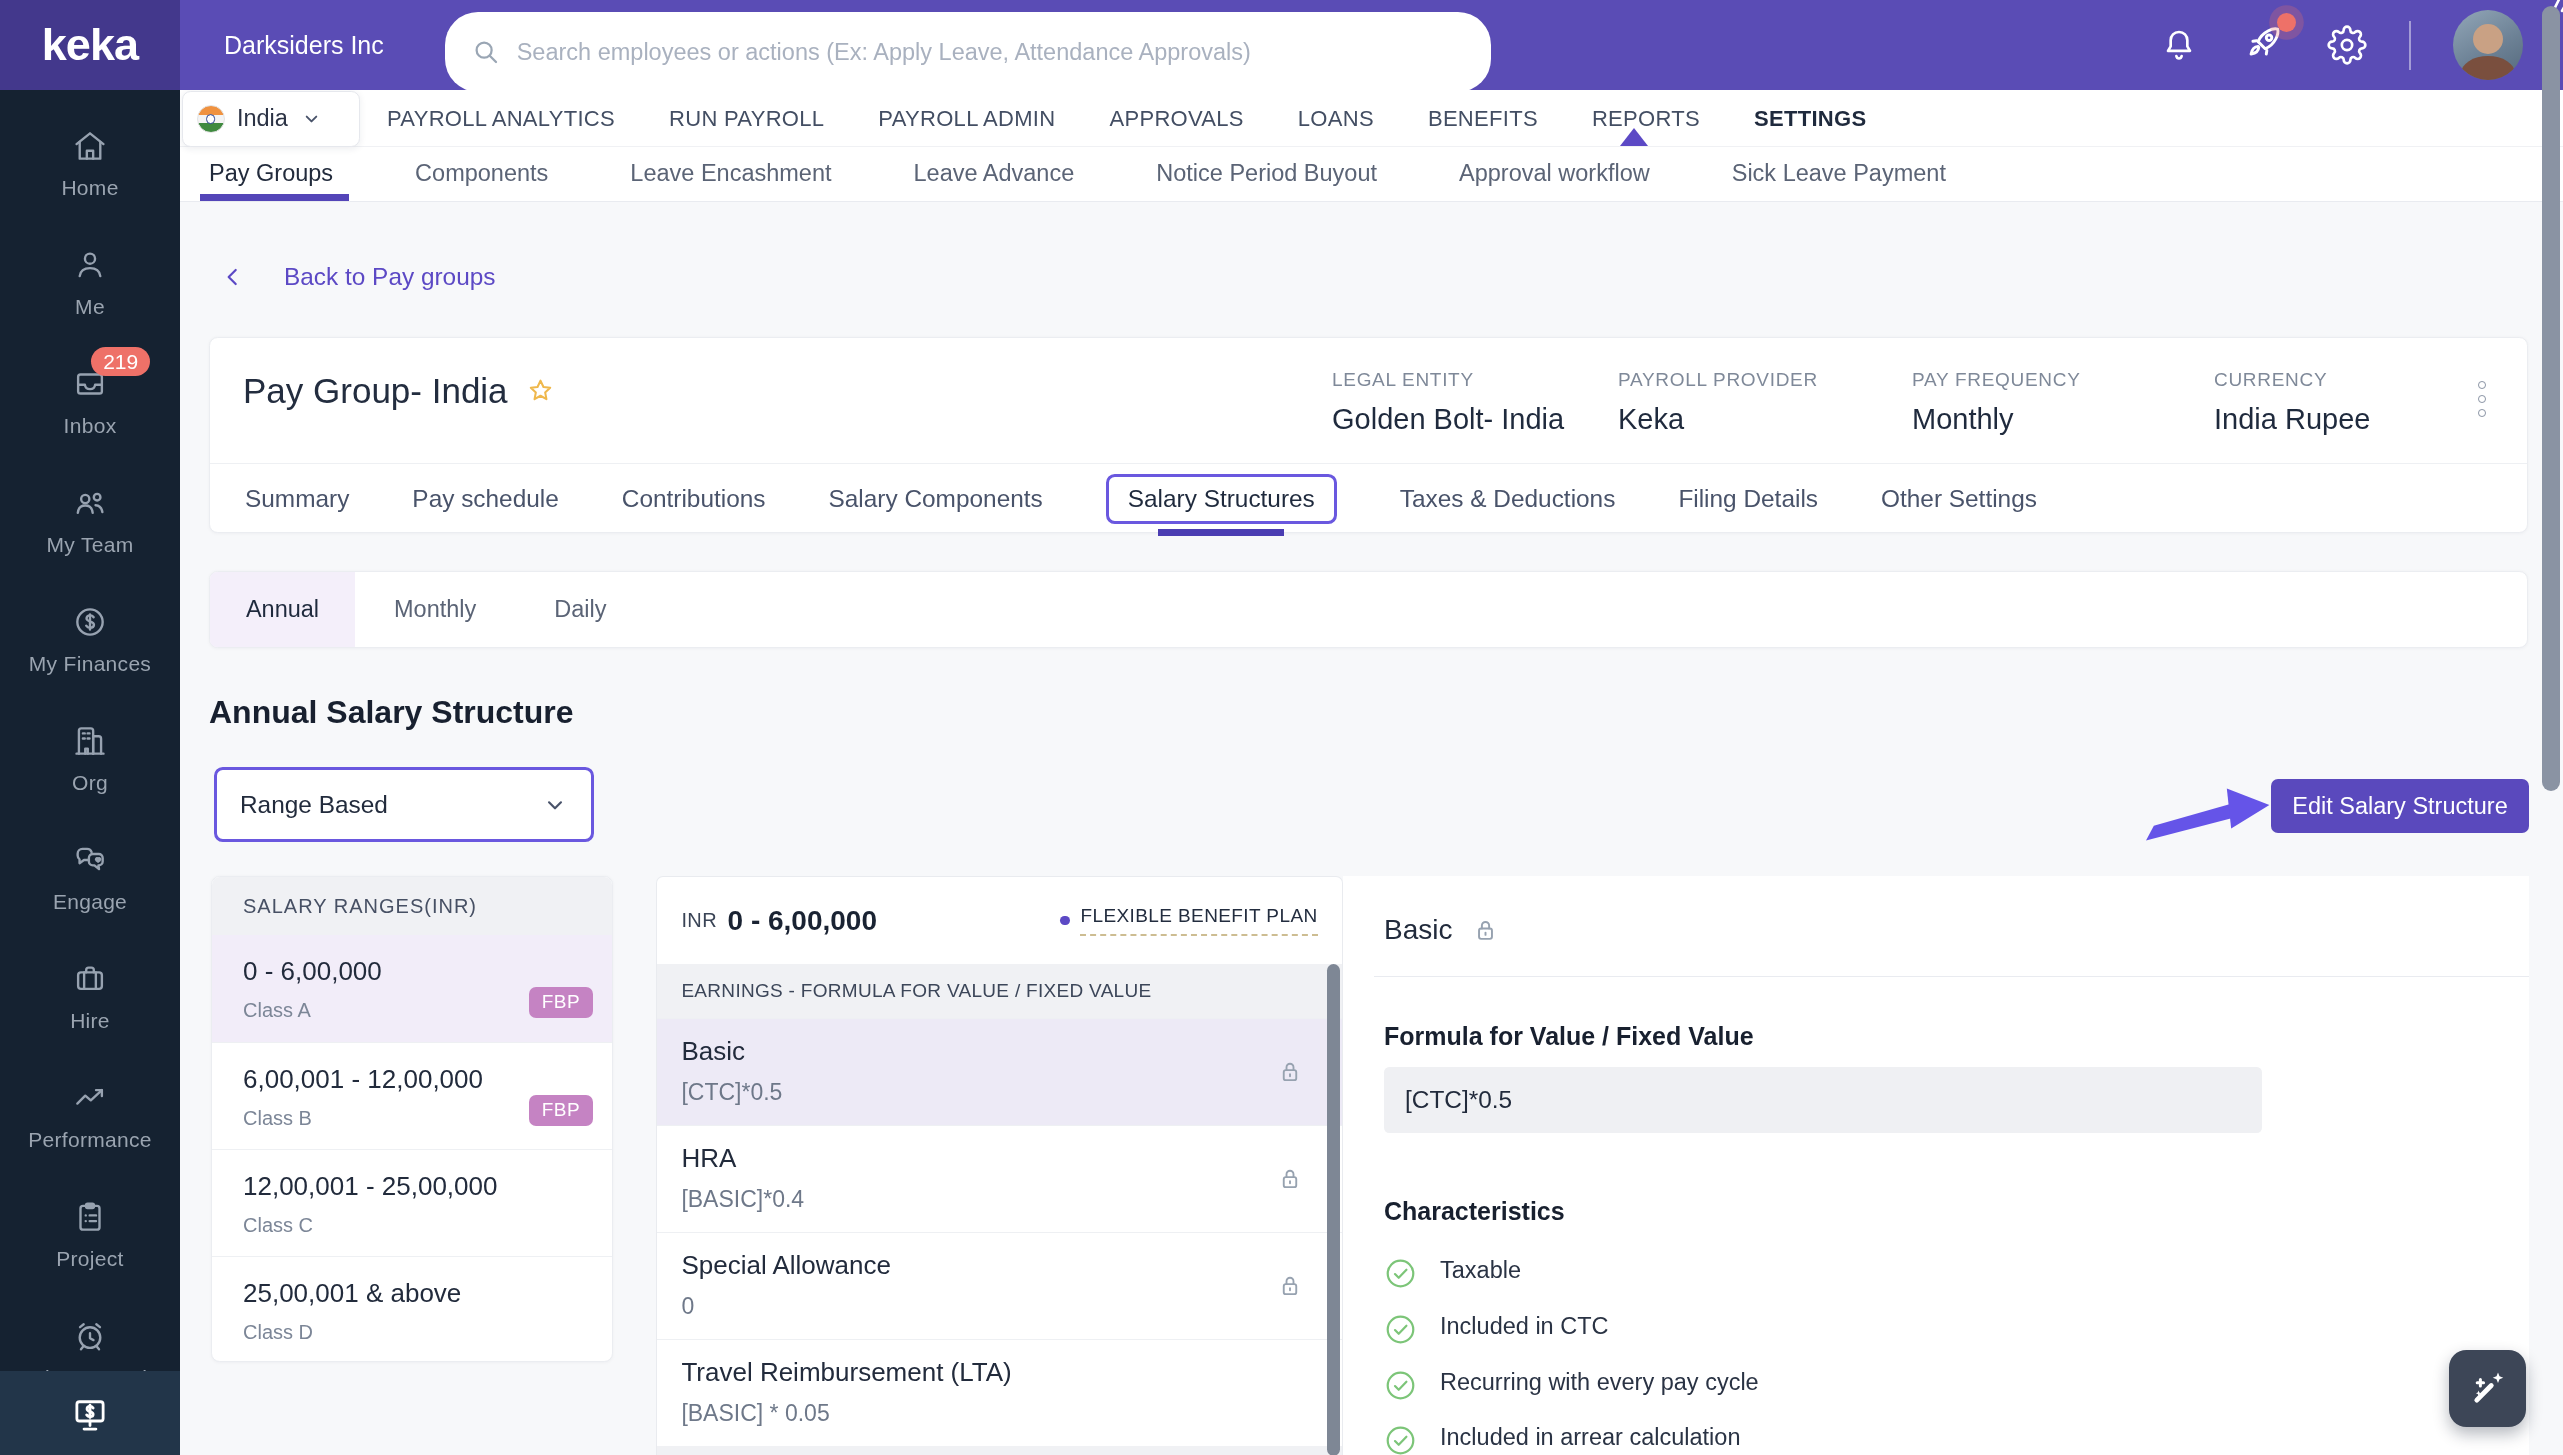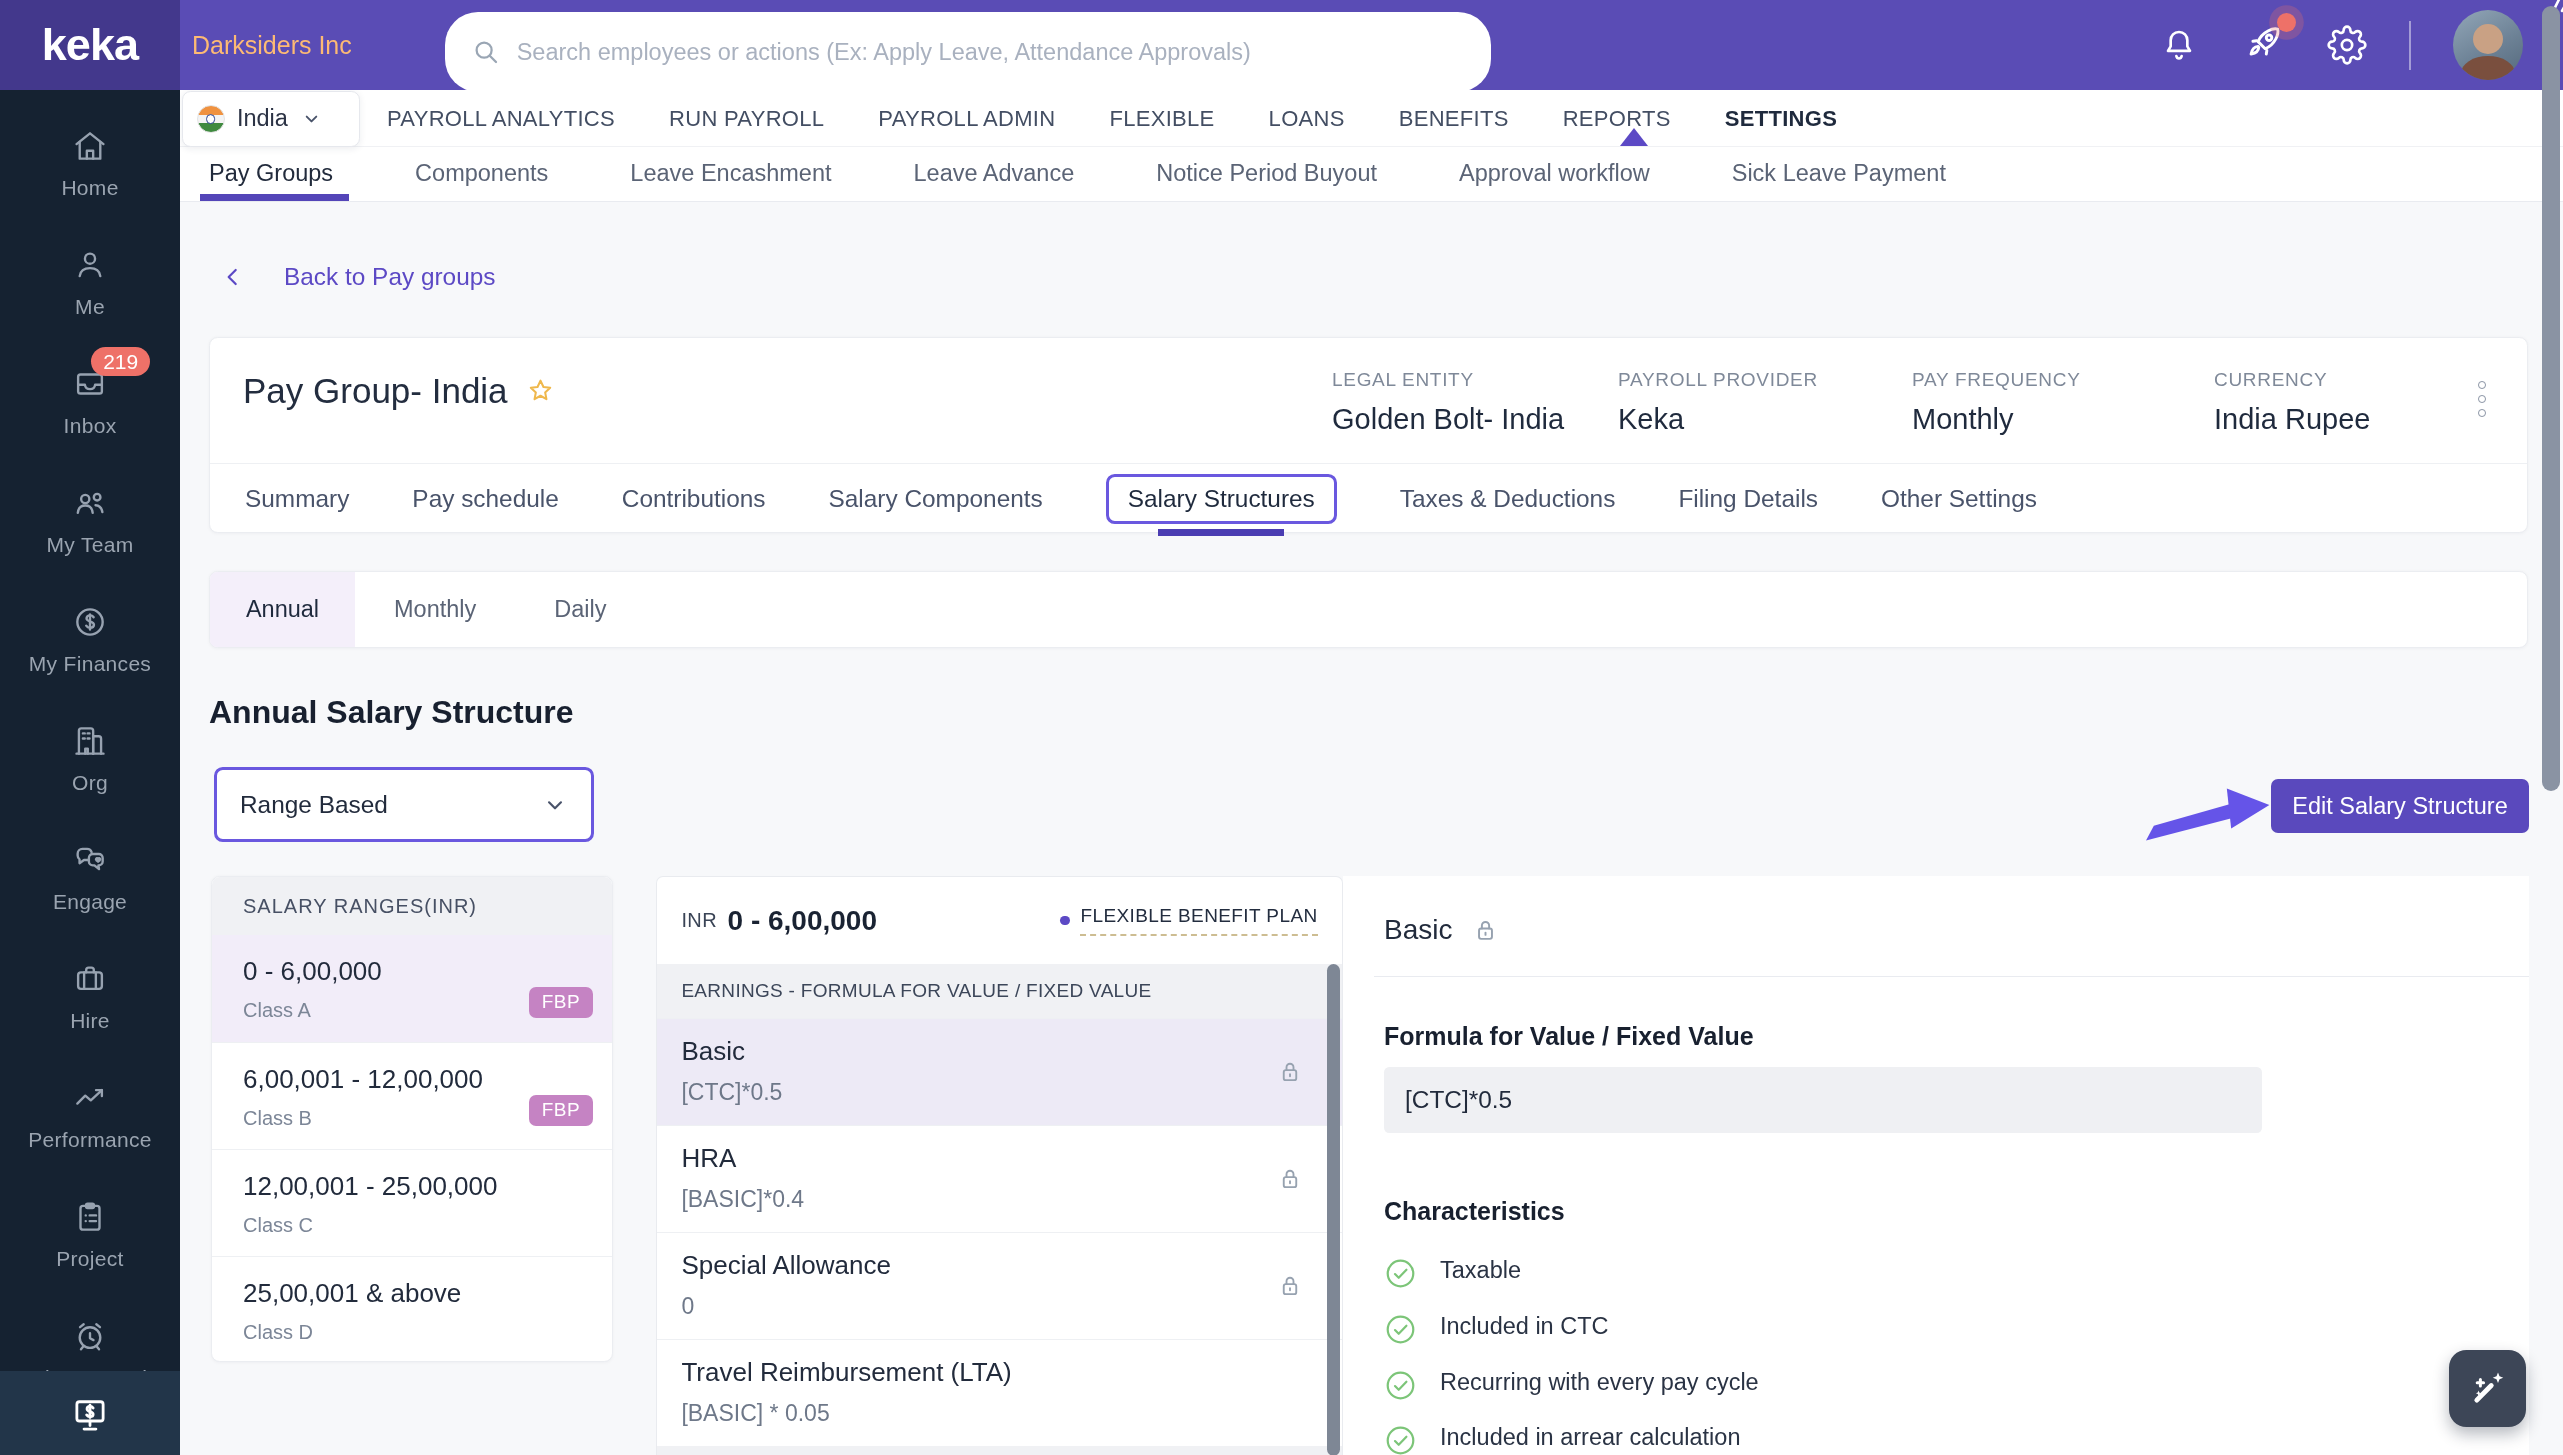--- a/index.html
+++ b/index.html
@@ -12,21 +12,21 @@
   *{box-sizing:border-box;margin:0;padding:0;}
   html,body{width:2563px;height:1456px;overflow:hidden;}
   body{font-family:"Liberation Sans",sans-serif;background:var(--bg);position:relative;}
   .app{position:absolute;inset:0;}
 
   
   .topbar{position:absolute;left:0;top:0;width:2563px;height:90px;background:var(--purple);display:flex;align-items:center;z-index:3;}
   .logo-block{width:180px;height:90px;background:var(--purple-deep);display:flex;align-items:center;justify-content:center;flex:none;}
   .logo-text{color:#fff;font-size:45px;font-weight:bold;letter-spacing:-0.9px;position:relative;}
   .logo-spark{position:absolute;right:-14px;top:-10.5px;}
-  .company{color:#fdba74;font-size:25px;margin-left:12px;white-space:nowrap;}
+  .company{color:#ffffff;font-size:25px;margin-left:44px;white-space:nowrap;}
   .search-pill{position:absolute;left:445px;top:12.2px;width:1046px;height:80px;background:#fff;border-radius:33px;display:flex;align-items:center;padding:0 26px;}
   .search-pill svg{flex:none;margin-right:15.7px;}
   .search-pill input{border:none;outline:none;flex:1;font-size:23.5px;color:#2c3345;font-family:"Liberation Sans",sans-serif;background:transparent;}
   .search-pill input::placeholder{color:#a9b1bf;}
   .top-icons{position:absolute;right:40px;top:0;height:90px;display:flex;align-items:center;gap:42px;}
   .rocket-wrap{position:relative;}
   .rocket-dot{position:absolute;top:-8.7px;right:-10.5px;width:19px;height:19px;border-radius:50%;background:var(--badge-red);box-shadow:0 0 0 7.8px rgba(238,113,104,.25);}
   .tdiv{width:1.7px;height:49px;background:rgba(255,255,255,.45);}
   .avatar{width:70px;height:70px;border-radius:50%;background:linear-gradient(150deg,#93a7b8 0%,#6d8296 55%,#55697c 100%);position:relative;overflow:hidden;}
   .avatar::before{content:"";position:absolute;left:50%;top:14px;transform:translateX(-50%);width:30px;height:30px;border-radius:50%;background:#c9a184;}
@@ -320,21 +320,21 @@
       <span class="flag"></span>
       <span class="cname">India</span>
       <svg width="23" height="23" viewBox="0 0 24 24">
           <path d="M7 10l5 5 5-5" stroke="#49536a" stroke-width="2" fill="none" stroke-linecap="round" stroke-linejoin="round"></path>
         </svg>
     </div>
     <nav class="main-tabs">
       <span class="mt">PAYROLL ANALYTICS</span>
       <span class="mt">RUN PAYROLL</span>
       <span class="mt">PAYROLL ADMIN</span>
-      <span class="mt">FLEXIBLE</span>
+      <span class="mt">APPROVALS</span>
       <span class="mt">LOANS</span>
       <span class="mt">BENEFITS</span>
       <span class="mt">REPORTS</span>
       <span class="mt active">SETTINGS</span>
     </nav>
     <span class="settings-pointer"></span>
   </div>
 
   <div class="subnavrow">
     <span class="sn active">Pay Groups</span>

